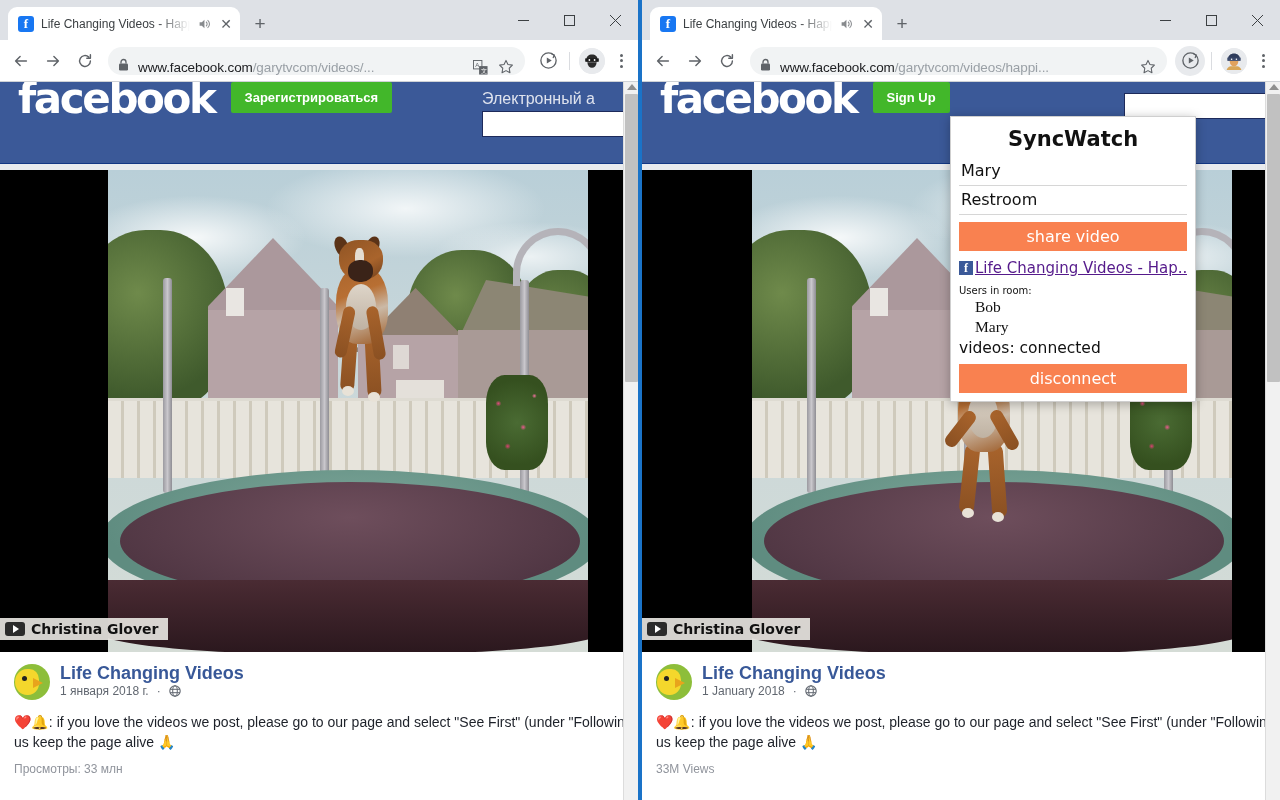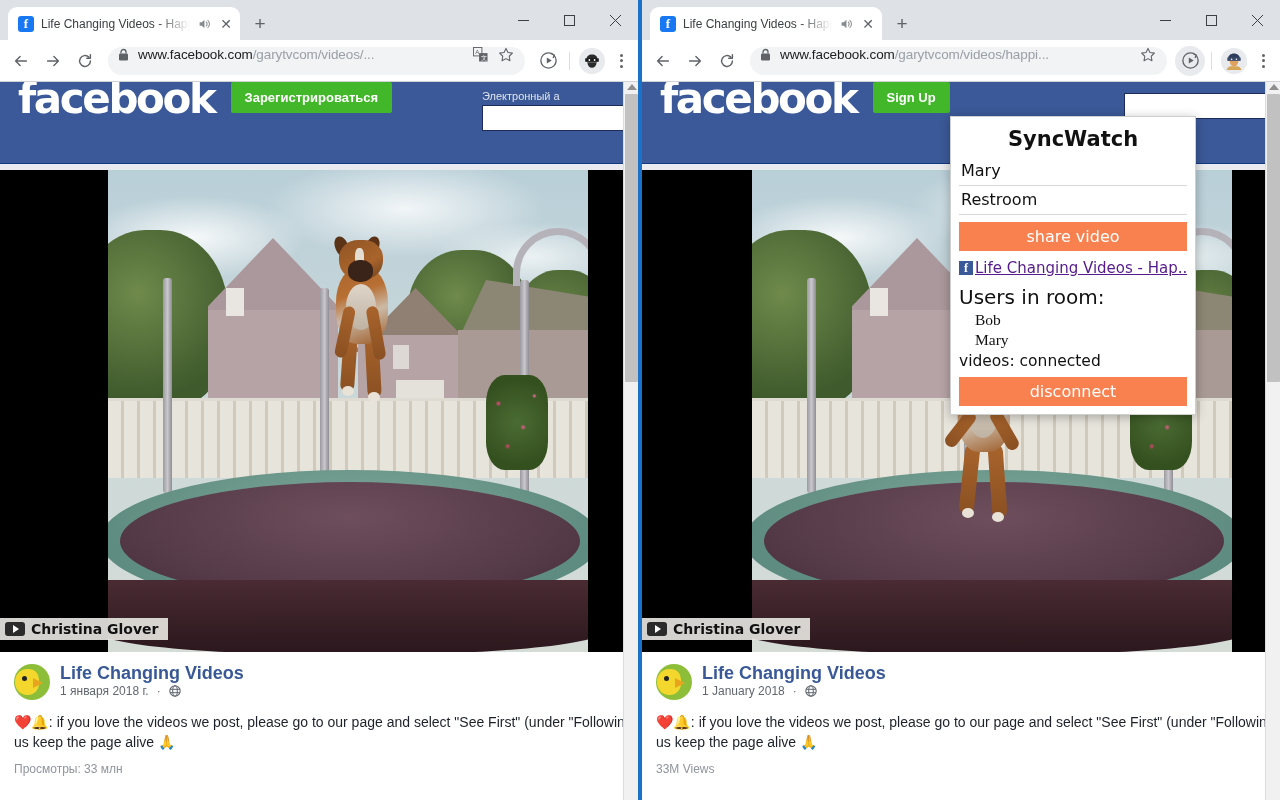--- a/index.html
+++ b/index.html
@@ -76,21 +76,21 @@
   }
   .tb-btn {
     width: 30px; height: 30px; flex: 0 0 30px;
     display: flex; align-items: center; justify-content: center;
     color: #5f6368; border-radius: 50%;
   }
   .tb-btn.active-ext { background: #e8eaed; }
   .omnibox {
     flex: 1 1 auto; height: 28px; background: #f1f3f4;
     border-radius: 14px; margin: 0 6px;
-    display: flex; align-items: flex-start; padding: 0 10px; gap: 8px;
+    display: flex; align-items: flex-end; padding: 0 10px; gap: 8px;
     min-width: 0;
   }
   .omni-lock { flex: 0 0 12px; color: #5f6368; }
   .omni-url {
     flex: 1 1 auto; font-size: 13.5px; color: #9aa0a6;
     white-space: nowrap; overflow: hidden;
     letter-spacing: -0.1px;
   }
   .omni-url b { color: #202124; font-weight: normal; }
   .omni-icon { flex: 0 0 18px; display: flex; align-items: center; justify-content: center; color: #5f6368; }
@@ -117,21 +117,21 @@
     font-size: 42px; font-weight: bold; letter-spacing: -2.4px;
     line-height: 1; margin-top: -4px;
   }
   .fb-signup {
     background: #42b72a; color: #fff; font-size: 13px; font-weight: bold;
     padding: 8px 14px; border-radius: 2px; white-space: nowrap;
   }
   .fb-login {
     position: absolute; right: 6px; top: 8px; width: 150px;
   }
-  .fb-login-label { color: #dfe3ee; font-size: 11px; margin-bottom: 3px; white-space: nowrap; }
+  .fb-login-label { color: #dfe3ee; font-size: 16px; margin-bottom: 3px; white-space: nowrap; }
   .fb-login-input {
     height: 26px; width: 150px; background: #fff; border: 1px solid #1d2a5b;
   }
 
   .fb-strip { height: 6px; background: #e9ebee; }
 
   
   .video-stage {
     position: relative; height: 482px; background: #000; overflow: hidden;
   }
@@ -329,21 +329,21 @@
   .sw-link-row {
     display: flex; align-items: center; gap: 2px; margin-top: 8px;
     font-size: 15px; overflow: hidden; white-space: nowrap;
   }
   .sw-fbicon {
     width: 14px; height: 14px; flex: 0 0 14px; background: #3b5998;
     color: #fff; font-family: "Liberation Serif", serif; font-weight: bold;
     font-size: 12px; line-height: 14px; text-align: center;
   }
   .sw-link { color: #551a8b; text-decoration: underline; white-space: nowrap; overflow: hidden; }
-  .sw-label { font-size: 20px; color: #111; margin-top: 8px; }
+  .sw-label { font-size: 10px; color: #111; margin-top: 8px; }
   .sw-user { font-size: 15.5px; color: #111; padding-left: 16px; margin-top: 2px; font-family: Liberation Serif, serif; }
   .sw-status { font-size: 15.5px; color: #111; margin-top: 3px; }
 </style>
 </head>
 <body>
 
 <div class="screen">
 
   <div class="window left">
 

